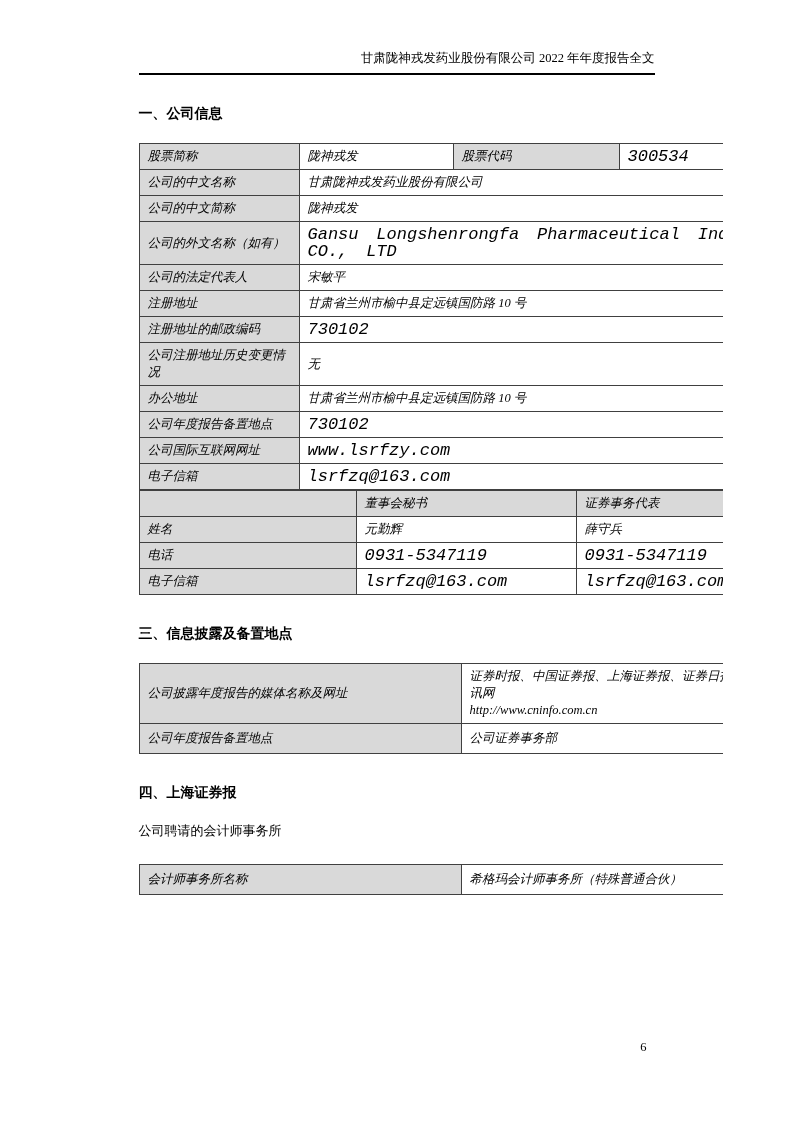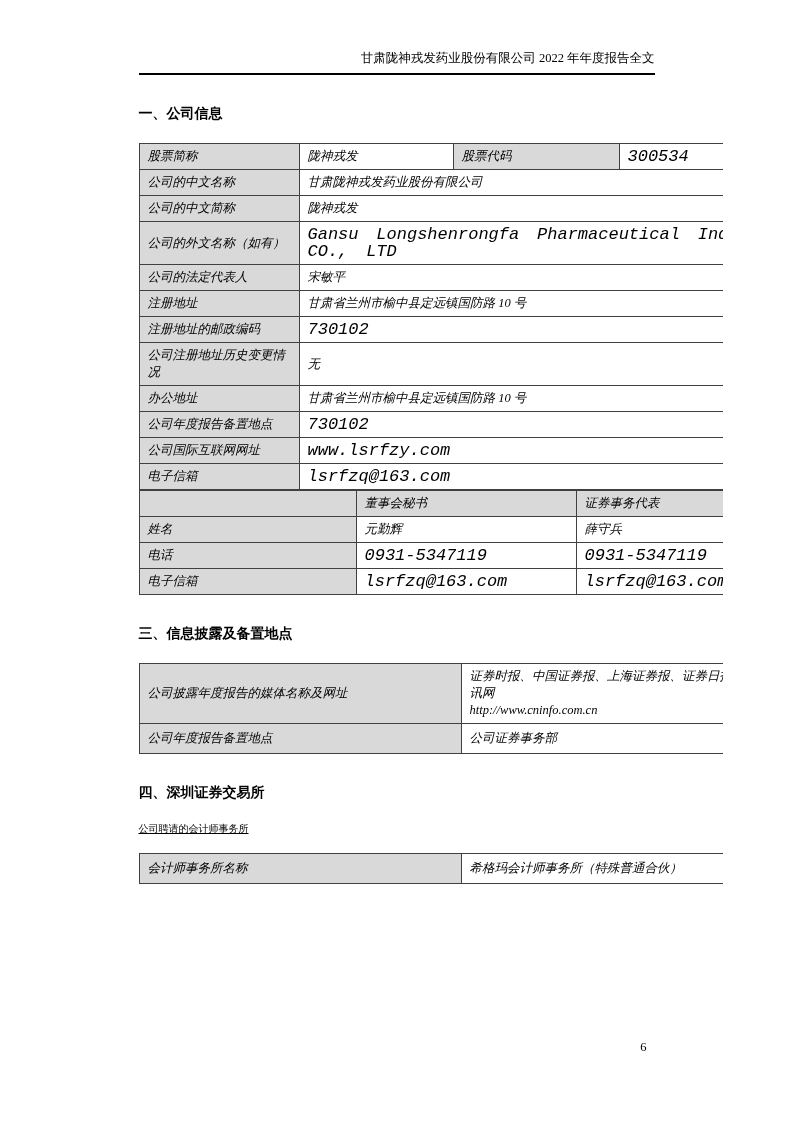--- a/index.html
+++ b/index.html
@@ -36,23 +36,22 @@
     letter-spacing: 1px;
   }
   .section-heading {
     margin-top: 30px;
     margin-bottom: 20px;
     font-family: "Liberation Sans", "DejaVu Sans", sans-serif;
     font-weight: bold;
     font-size: 14px;
   }
   .intro-line {
-    font-size: 10px;
-    margin: 18px 0 17px 0;
-    text-decoration: underline;
+    font-size: 13px;
+    margin: 18px 0 24px 0;
   }
   table.doc-table {
     width: 100%;
     border-collapse: collapse;
     table-layout: fixed;
     font-size: 12.5px;
     font-style: italic;
   }
   table.doc-table td, table.doc-table th {
     border: 1px solid #404040;
@@ -209,21 +208,21 @@
       <td>证券时报、中国证券报、上海证券报、证券日报、巨潮资讯网
 http://www.cninfo.com.cn</td>
     </tr>
     <tr class="mid-row">
       <td class="label-cell">公司年度报告备置地点</td>
       <td>公司证券事务部</td>
     </tr>
   </tbody>
     </table>
 
-  <div class="section-heading">四、深圳证券交易所</div>
+  <div class="section-heading">四、上海证券报</div>
 
   <div class="intro-line">公司聘请的会计师事务所</div>
 
   <table class="doc-table">
     <colgroup>
         <col style="width:322px">
         <col style="width:335px">
       </colgroup>
     <tbody>
         <tr class="mid-row">

